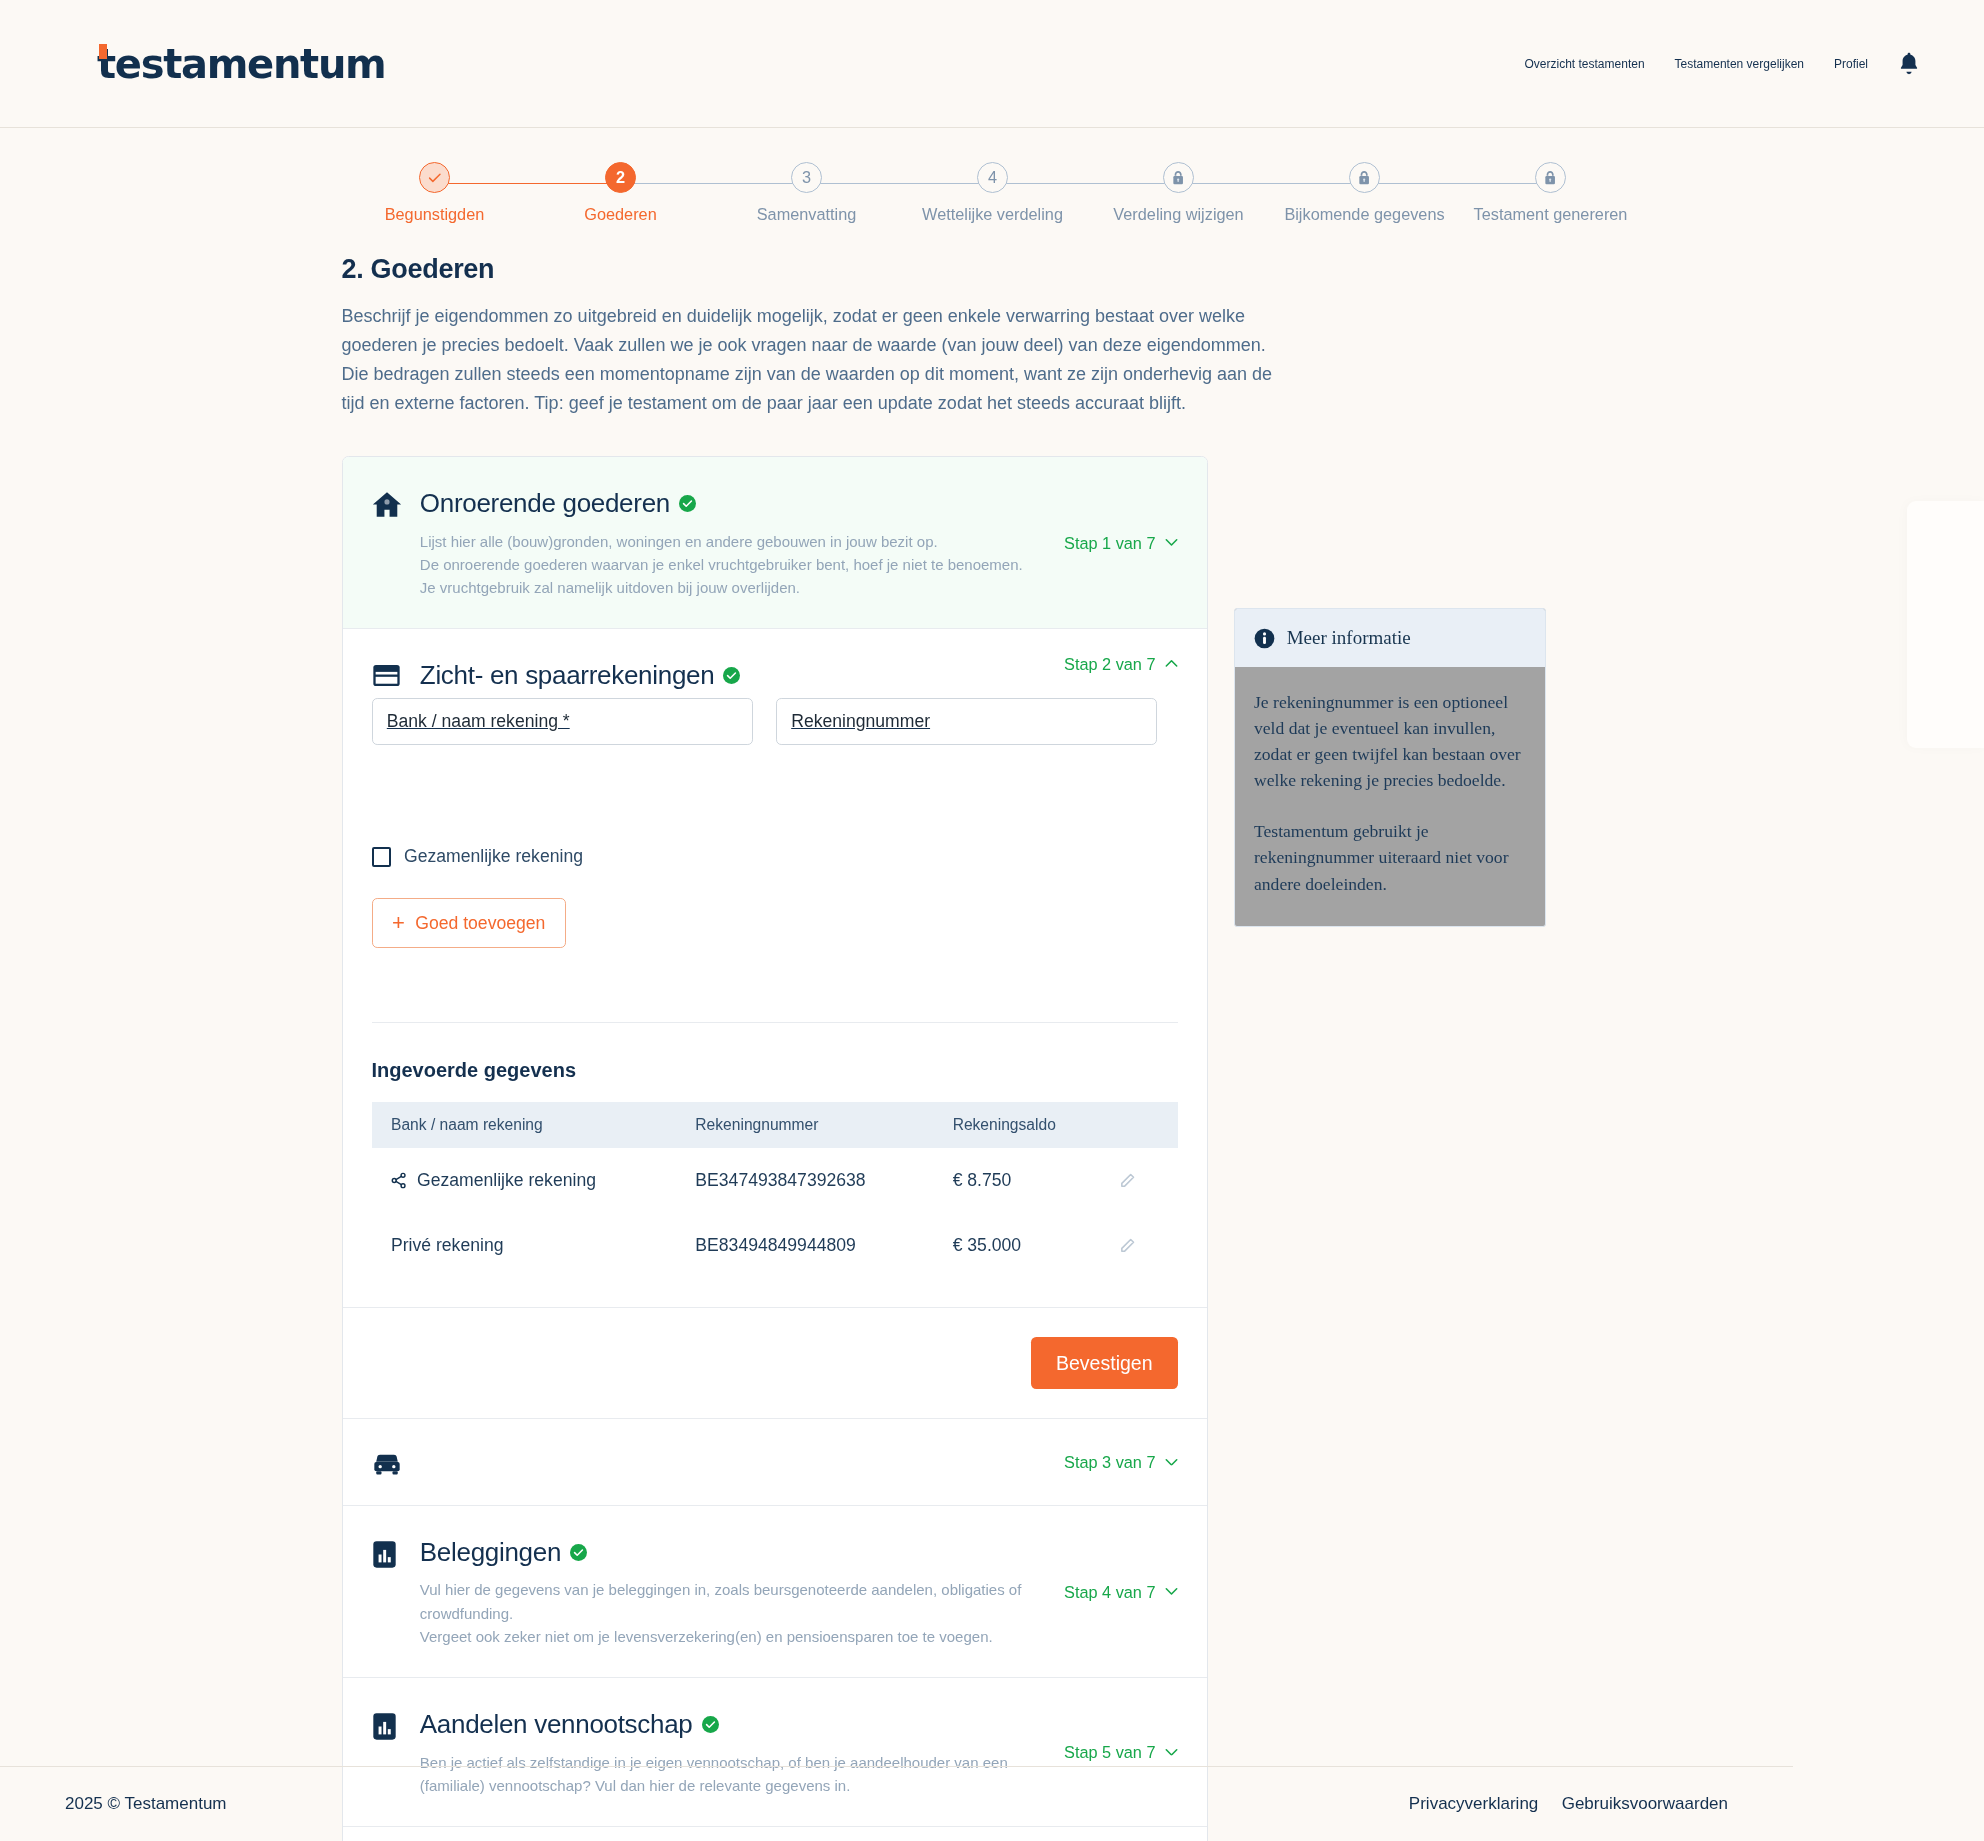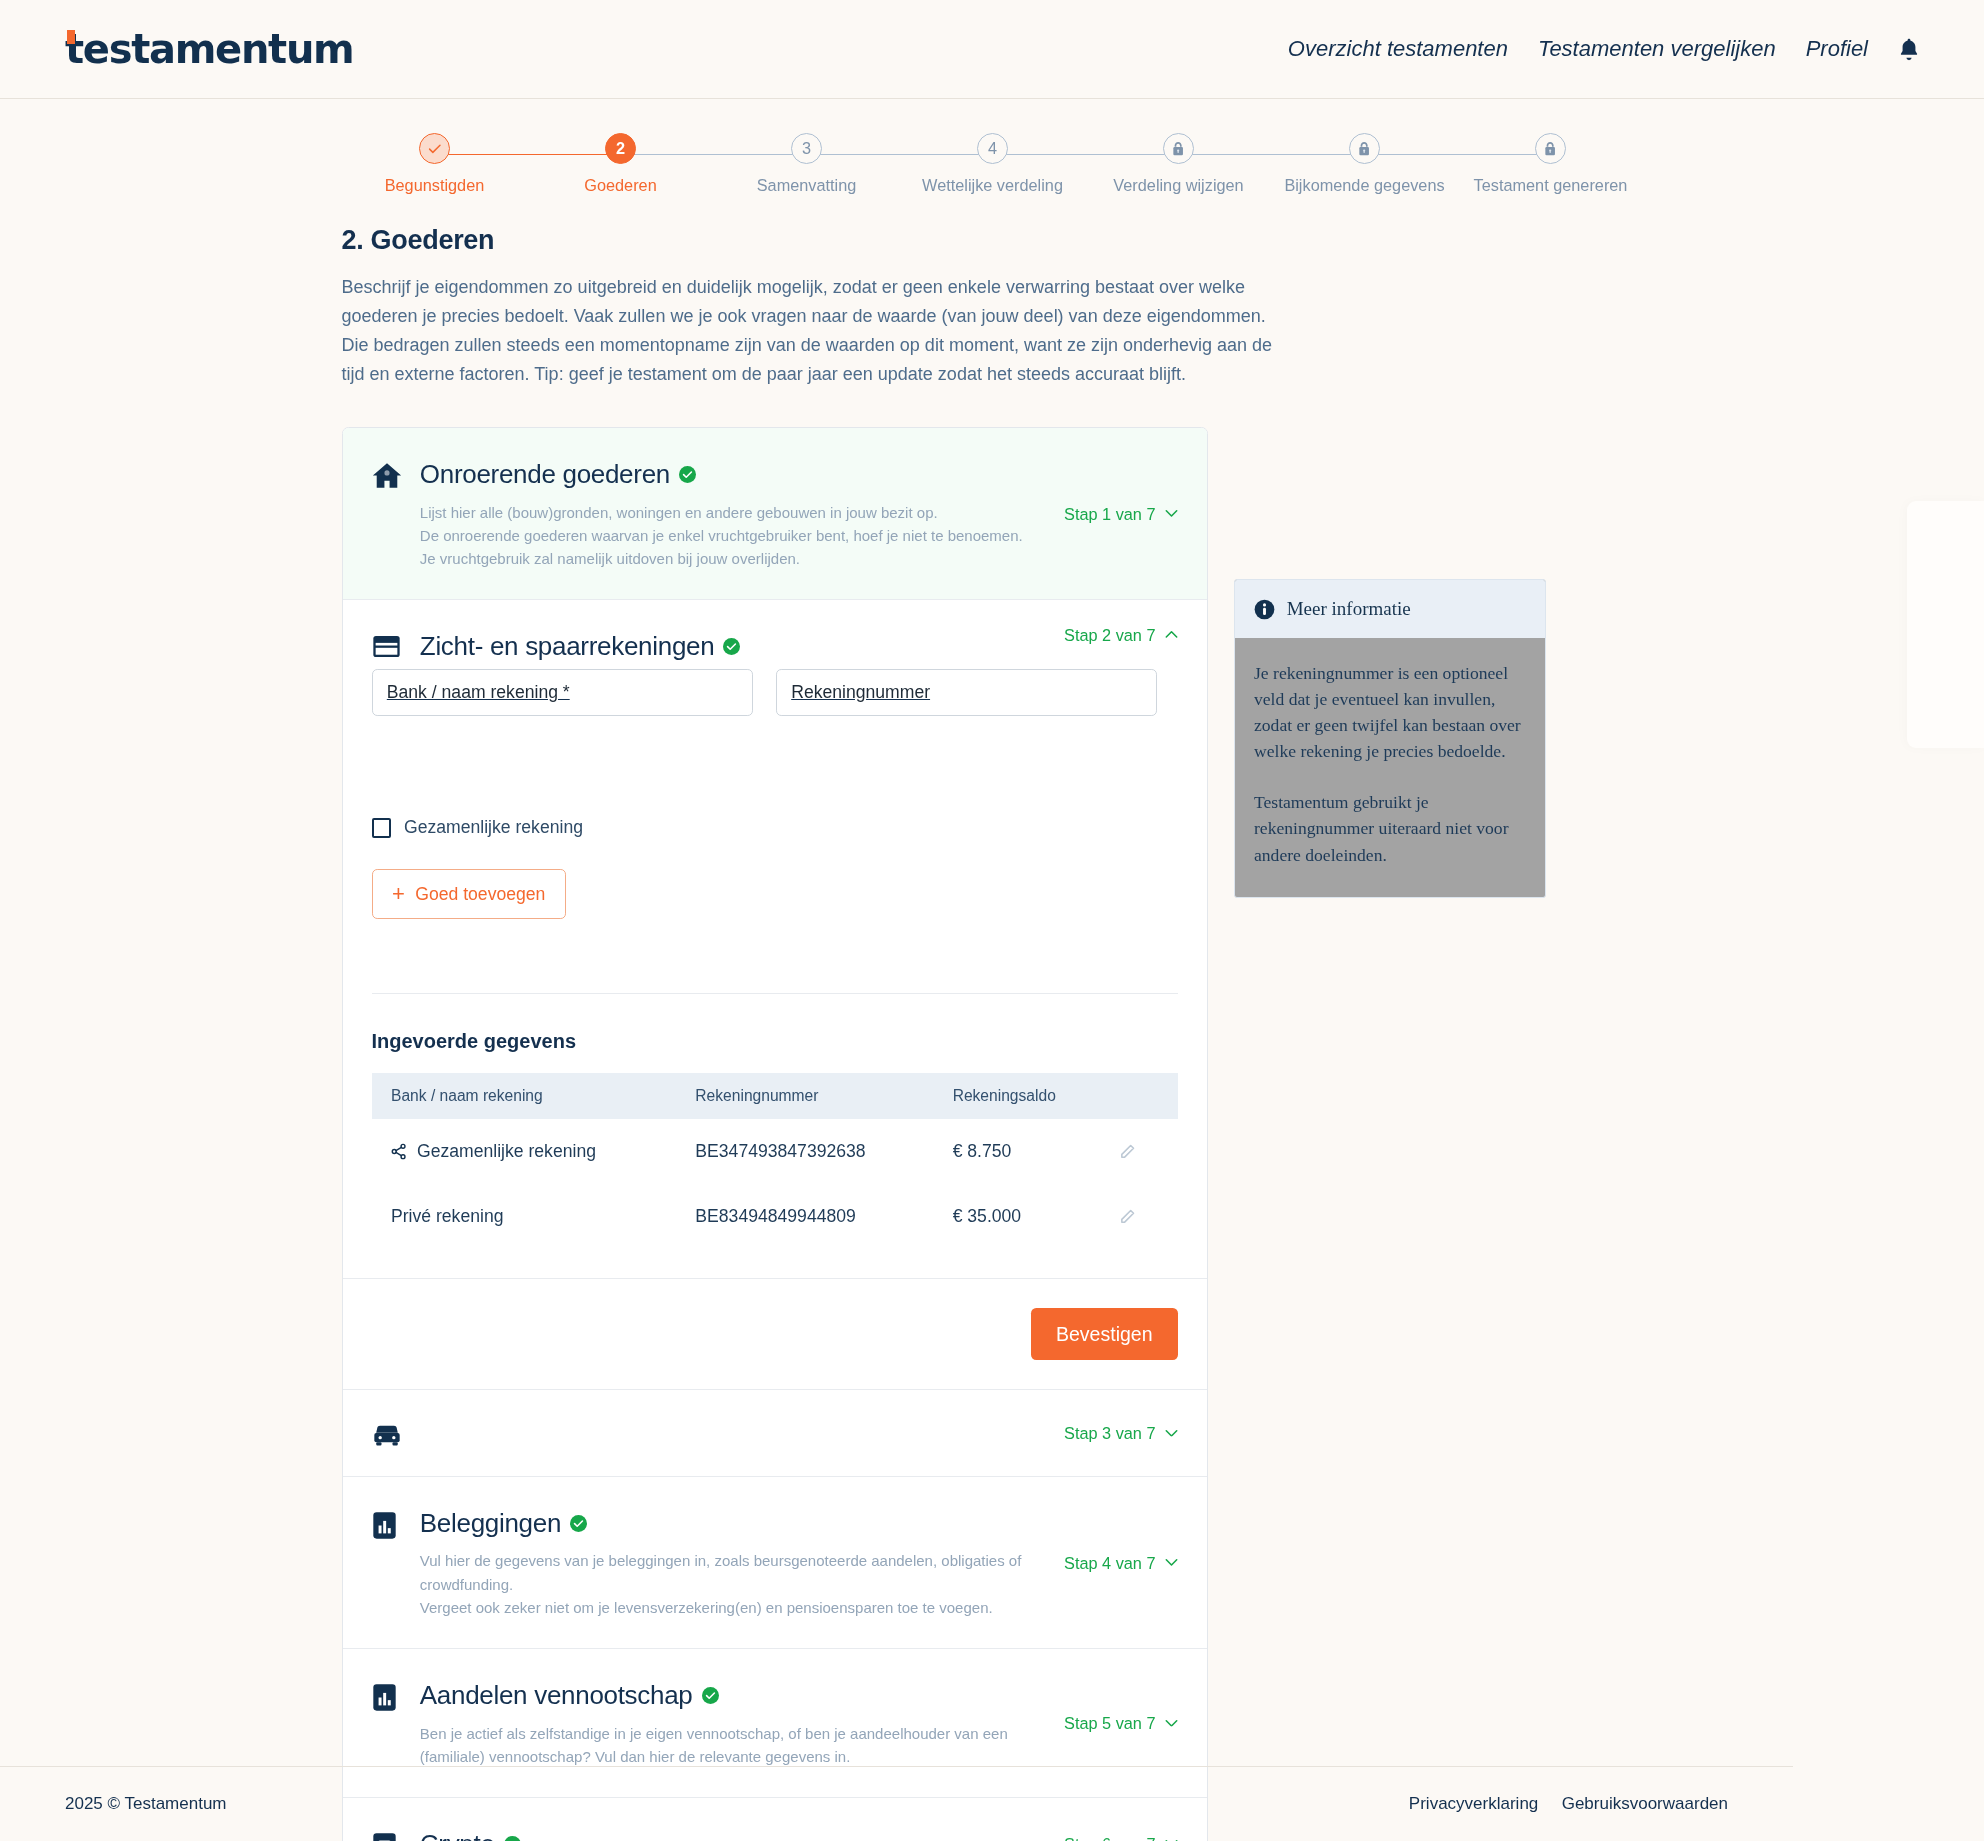--- a/index.html
+++ b/index.html
@@ -7,25 +7,25 @@
     width: 1985px; height: 1841px;
     background: #FCF9F5;
     font-family: "Liberation Sans", sans-serif;
     color: #14304F;
     overflow: hidden;
   }
   body { position: relative; }
 
   
   .header {
-    height: 99px;
+    height: 128px;
     background: #FCF9F5;
     border-bottom: 0.7px solid #E7E2DA;
     display: flex; align-items: center;
-    padding: 0 65px 0 65px;
+    padding: 0 65px 0 97px;
     position: relative;
   }
   .logo-wrap { position: relative; display: inline-block; }
   .logo {
     font-family: "DejaVu Sans", sans-serif;
     font-size: 40px;
     font-weight: 700;
     letter-spacing: -1.3px;
     color: #12304E;
     transform: scaleX(0.82);
@@ -35,25 +35,24 @@
     position: absolute;
     left: 2px; top: 3.9px;
     width: 7.8px; height: 14.3px;
     background: #F4682E;
   }
   .nav {
     margin-left: auto;
     display: flex; align-items: center; gap: 30px;
   }
   .nav a {
-    font-size: 22px;
+    font-size: 12px;
     color: #14304F;
     text-decoration: none;
     white-space: nowrap;
-    font-style: italic;
   }
   .bell { width: 22px; height: 25px; display:block; }
 
   
   .stepper {
     margin: 0 auto;
     padding-top: 34px;
     width: 1302px;
     position: relative;
   }

